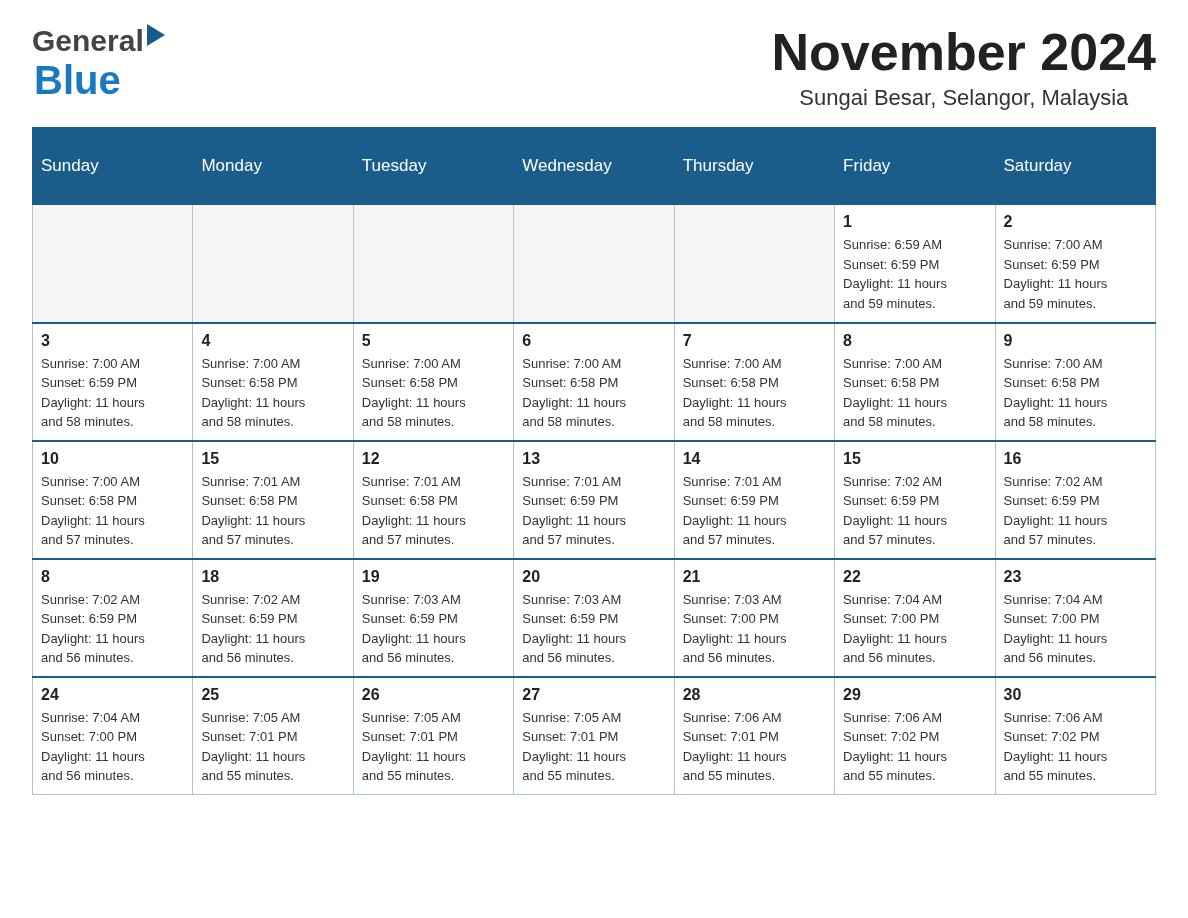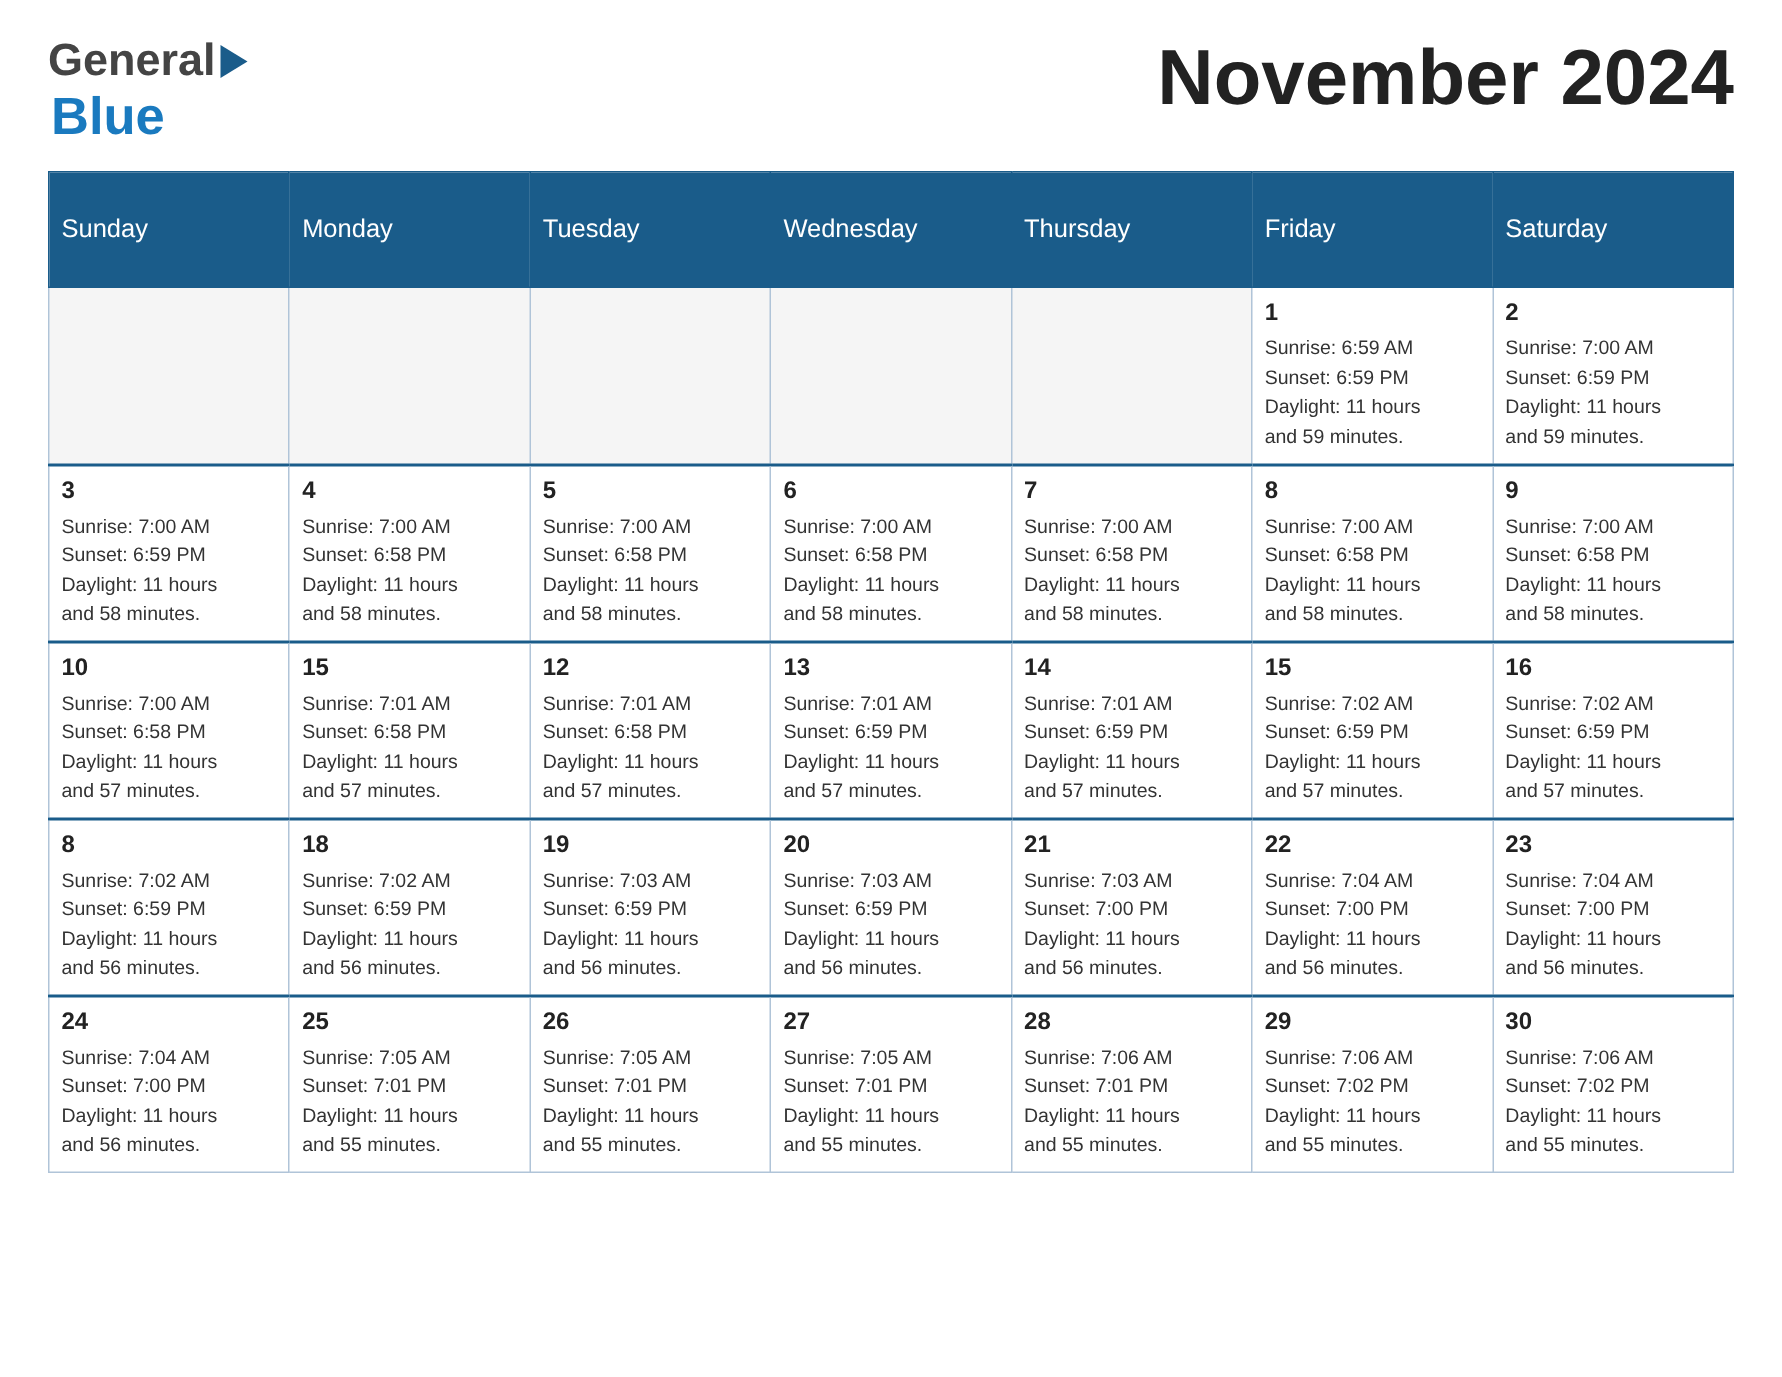--- a/index.html
+++ b/index.html
@@ -69,21 +69,20 @@
     }
     .row-divider td {
       border-top: 2px solid #1a5c8a;
     }
     .logo-wrapper {
       display: flex;
       flex-direction: column;
     }
     .logo-line1 {
       display: flex;
-      align-items: center;
       font-size: 30px;
       font-weight: bold;
       color: #444;
     }
     .logo-line2 {
       font-size: 30px;
       font-weight: bold;
       color: #1a7abf;
       margin-left: 0;
     }
@@ -101,24 +100,25 @@
   </style>
 </head>
 <body>
 
 <div class="header-area">
   <div class="logo-wrapper">
     <div class="logo-line1">
       <span style="color:#444;font-size:30px;font-weight:bold;">General</span>
       <span class="triangle-right"></span>
     </div>
-    <div class="logo-line2" style="color:#1a7abf;font-size:35px;font-weight:bold;margin-left:2px;">Blue</div>
+    <div class="logo-line2" style="color:#1a7abf;font-size:40px;font-weight:bold;margin-left:2px;">Blue</div>
   </div>
   <div class="title-area">
     <div class="main-title">November 2024</div>
+    <div class="subtitle">Sungai Besar, Selangor, Malaysia</div>
   </div>
 </div>
 
 <table class="calendar-table">
   <thead>
     <tr>
     <th>Sunday</th>
         <th>Monday</th>
         <th>Tuesday</th>
         <th>Wednesday</th>

